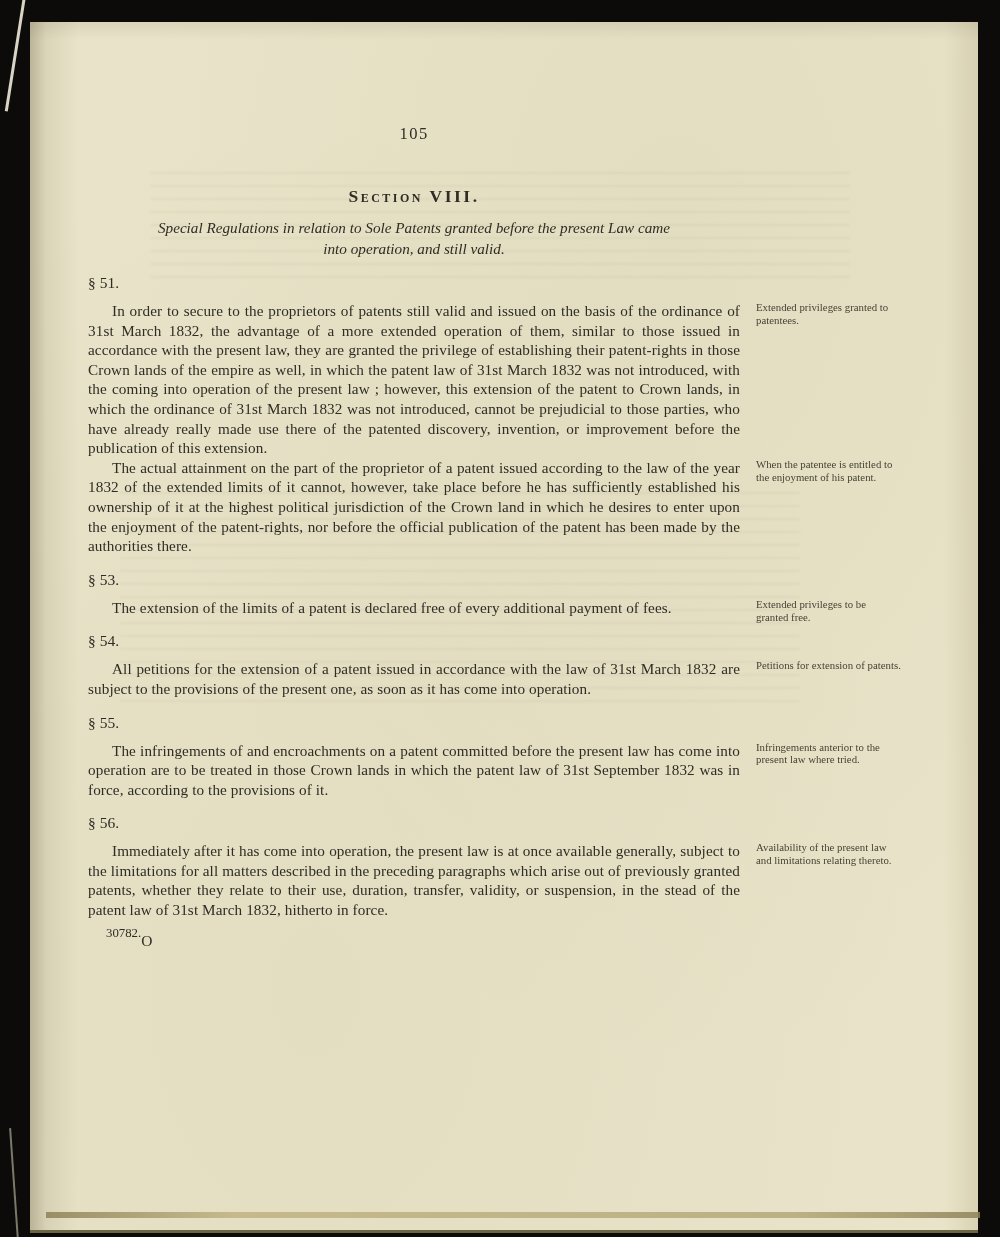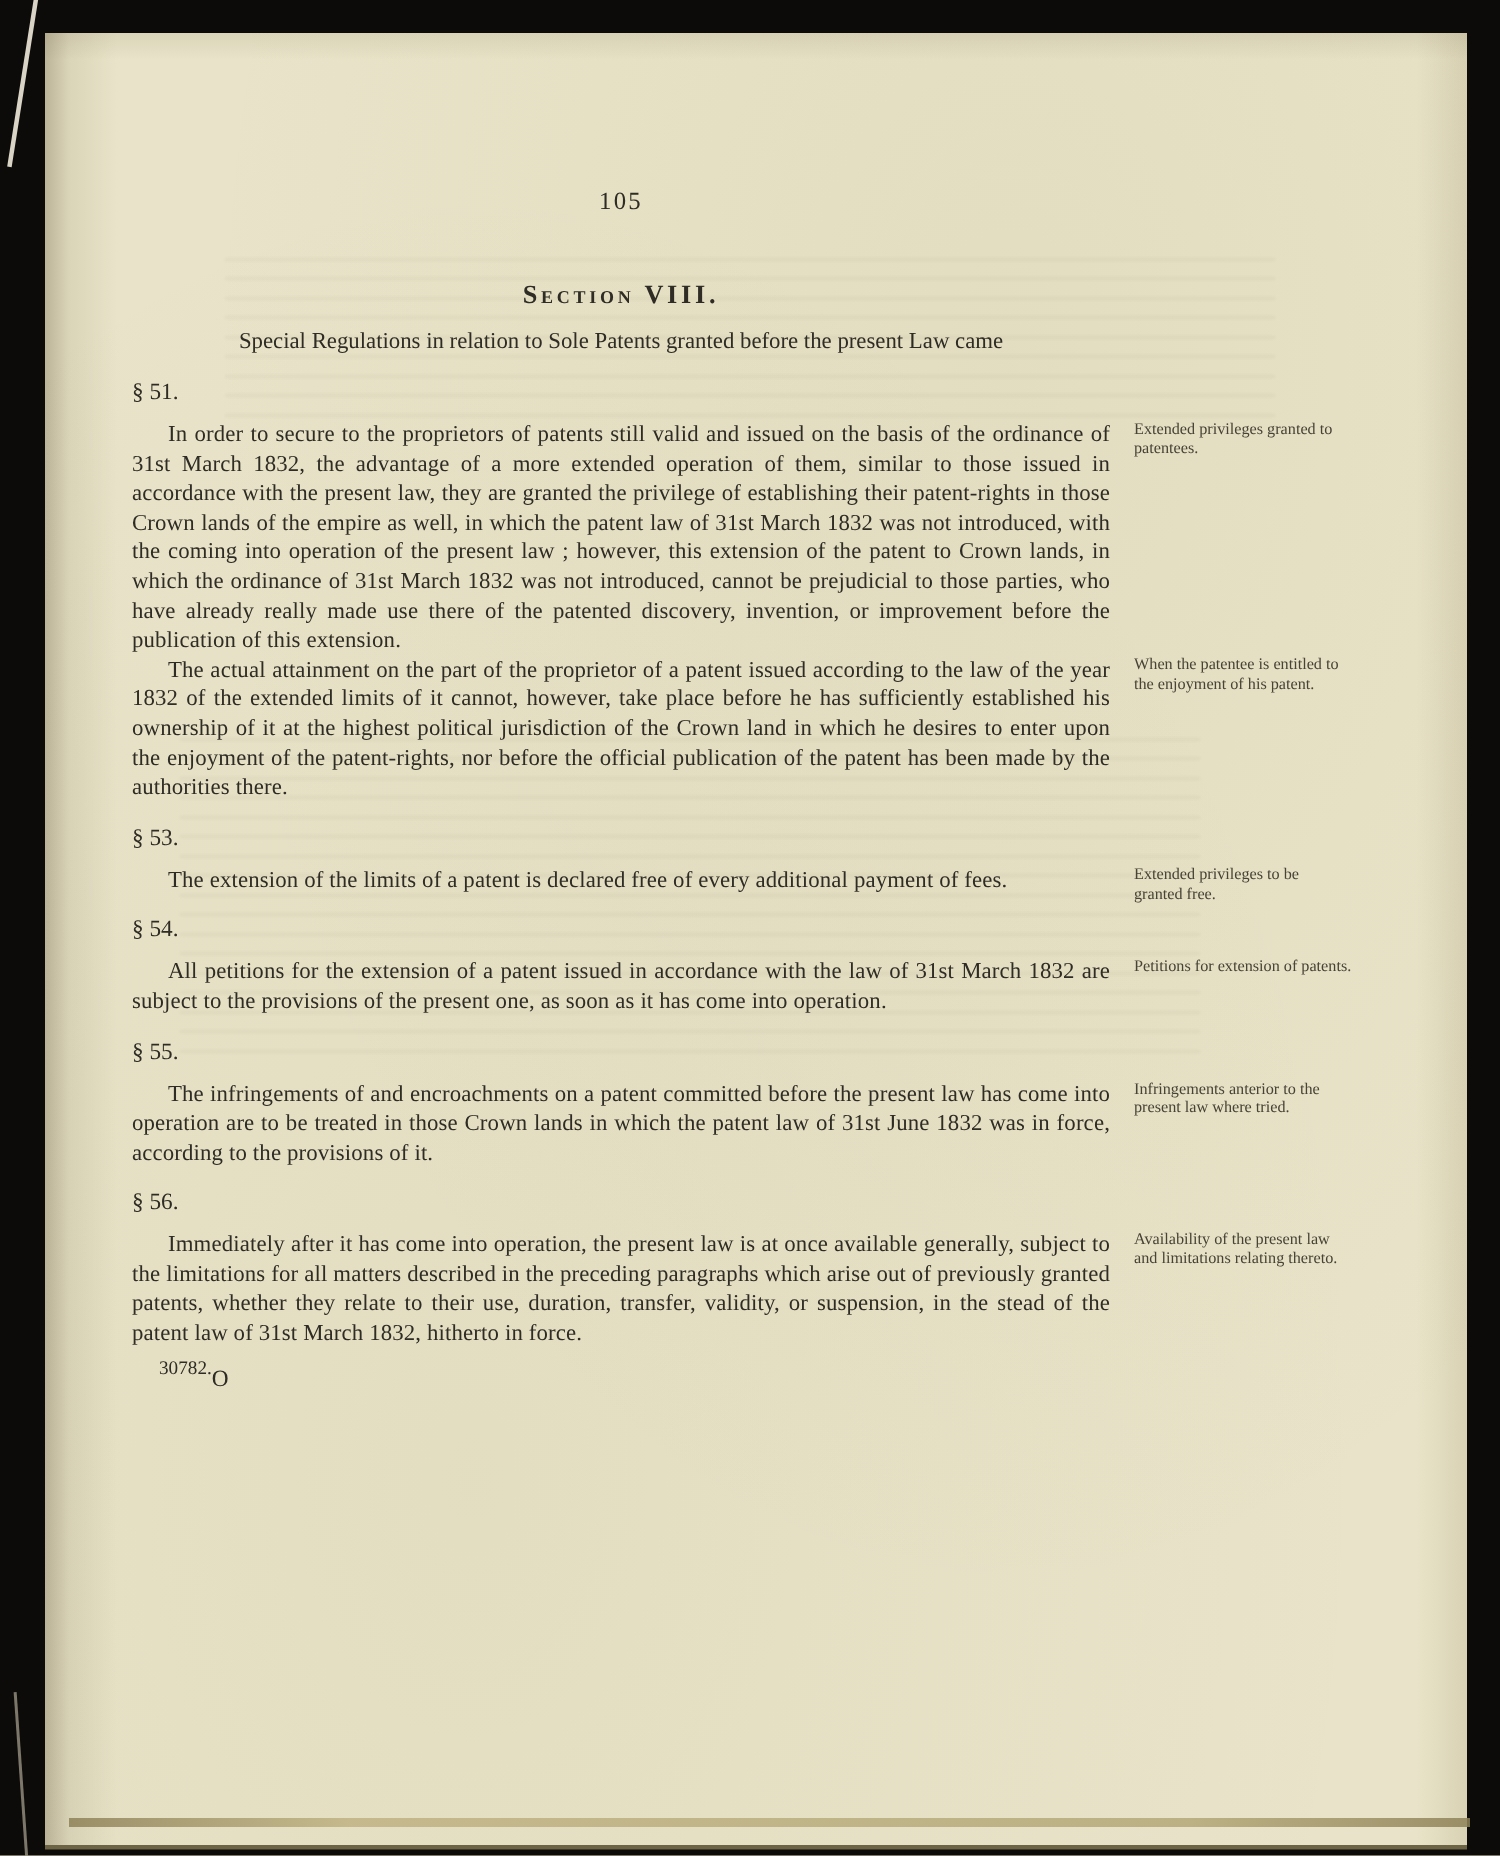--- a/index.html
+++ b/index.html
@@ -59,20 +59,21 @@
     margin-top:42px;
     text-align:center;
     font-size:17.5px;
     font-variant:small-caps;
     letter-spacing:2.5px;
     font-weight:bold;
   }
   .title{
     margin-top:10px;
     text-align:center;
+    font-style:italic;
     font-size:15.2px;
     line-height:21px;
   }
   .smark{
     margin:15px 0 9px 0;
     text-align:left;
     font-size:15.5px;
   }
   .parwrap{position:relative;}
   .par{
@@ -116,20 +117,21 @@
   <div class="bleed b2"></div>
 
   <div class="content">
 
     <div class="pagenum">105</div>
 
     <div class="heading">Section VIII.</div>
 
     <div class="title">
       <div>Special Regulations in relation to Sole Patents granted before the present Law came</div>
+      <div>into operation, and still valid.</div>
     </div>
 
     <section class="sec">
       <div class="smark">§ 51.</div>
       <div class="parwrap">
         <p class="par">In order to secure to the proprietors of patents still valid and issued on the basis of the ordinance of 31st March 1832, the advantage of a more extended operation of them, similar to those issued in accordance with the present law, they are granted the privilege of establishing their patent-rights in those Crown lands of the empire as well, in which the patent law of 31st March 1832 was not introduced, with the coming into operation of the present law ; however, this extension of the patent to Crown lands, in which the ordinance of 31st March 1832 was not introduced, cannot be prejudicial to those parties, who have already really made use there of the patented discovery, invention, or improvement before the publication of this extension.</p>
         <div class="note">Extended privileges granted to patentees.</div>
       </div>
     </section>
 
@@ -152,21 +154,21 @@
       <div class="smark">§ 54.</div>
       <div class="parwrap">
         <p class="par">All petitions for the extension of a patent issued in accordance with the law of 31st March 1832 are subject to the provisions of the present one, as soon as it has come into operation.</p>
         <div class="note">Petitions for extension of patents.</div>
       </div>
     </section>
 
     <section class="sec">
       <div class="smark">§ 55.</div>
       <div class="parwrap">
-        <p class="par">The infringements of and encroachments on a patent committed before the present law has come into operation are to be treated in those Crown lands in which the patent law of 31st June 1832 was in force, according to the provisions of it.</p>
+        <p class="par">The infringements of and encroachments on a patent committed before the present law has come into operation are to be treated in those Crown lands in which the patent law of 31st September 1832 was in force, according to the provisions of it.</p>
         <div class="note">Infringements anterior to the present law where tried.</div>
       </div>
     </section>
 
     <section class="sec">
       <div class="smark">§ 56.</div>
       <div class="parwrap">
         <p class="par">Immediately after it has come into operation, the present law is at once available generally, subject to the limitations for all matters described in the preceding paragraphs which arise out of previously granted patents, whether they relate to their use, duration, transfer, validity, or suspension, in the stead of the patent law of 31st March 1832, hitherto in force.</p>
         <div class="note">Availability of the present law and limitations relating thereto.</div>
       </div>

